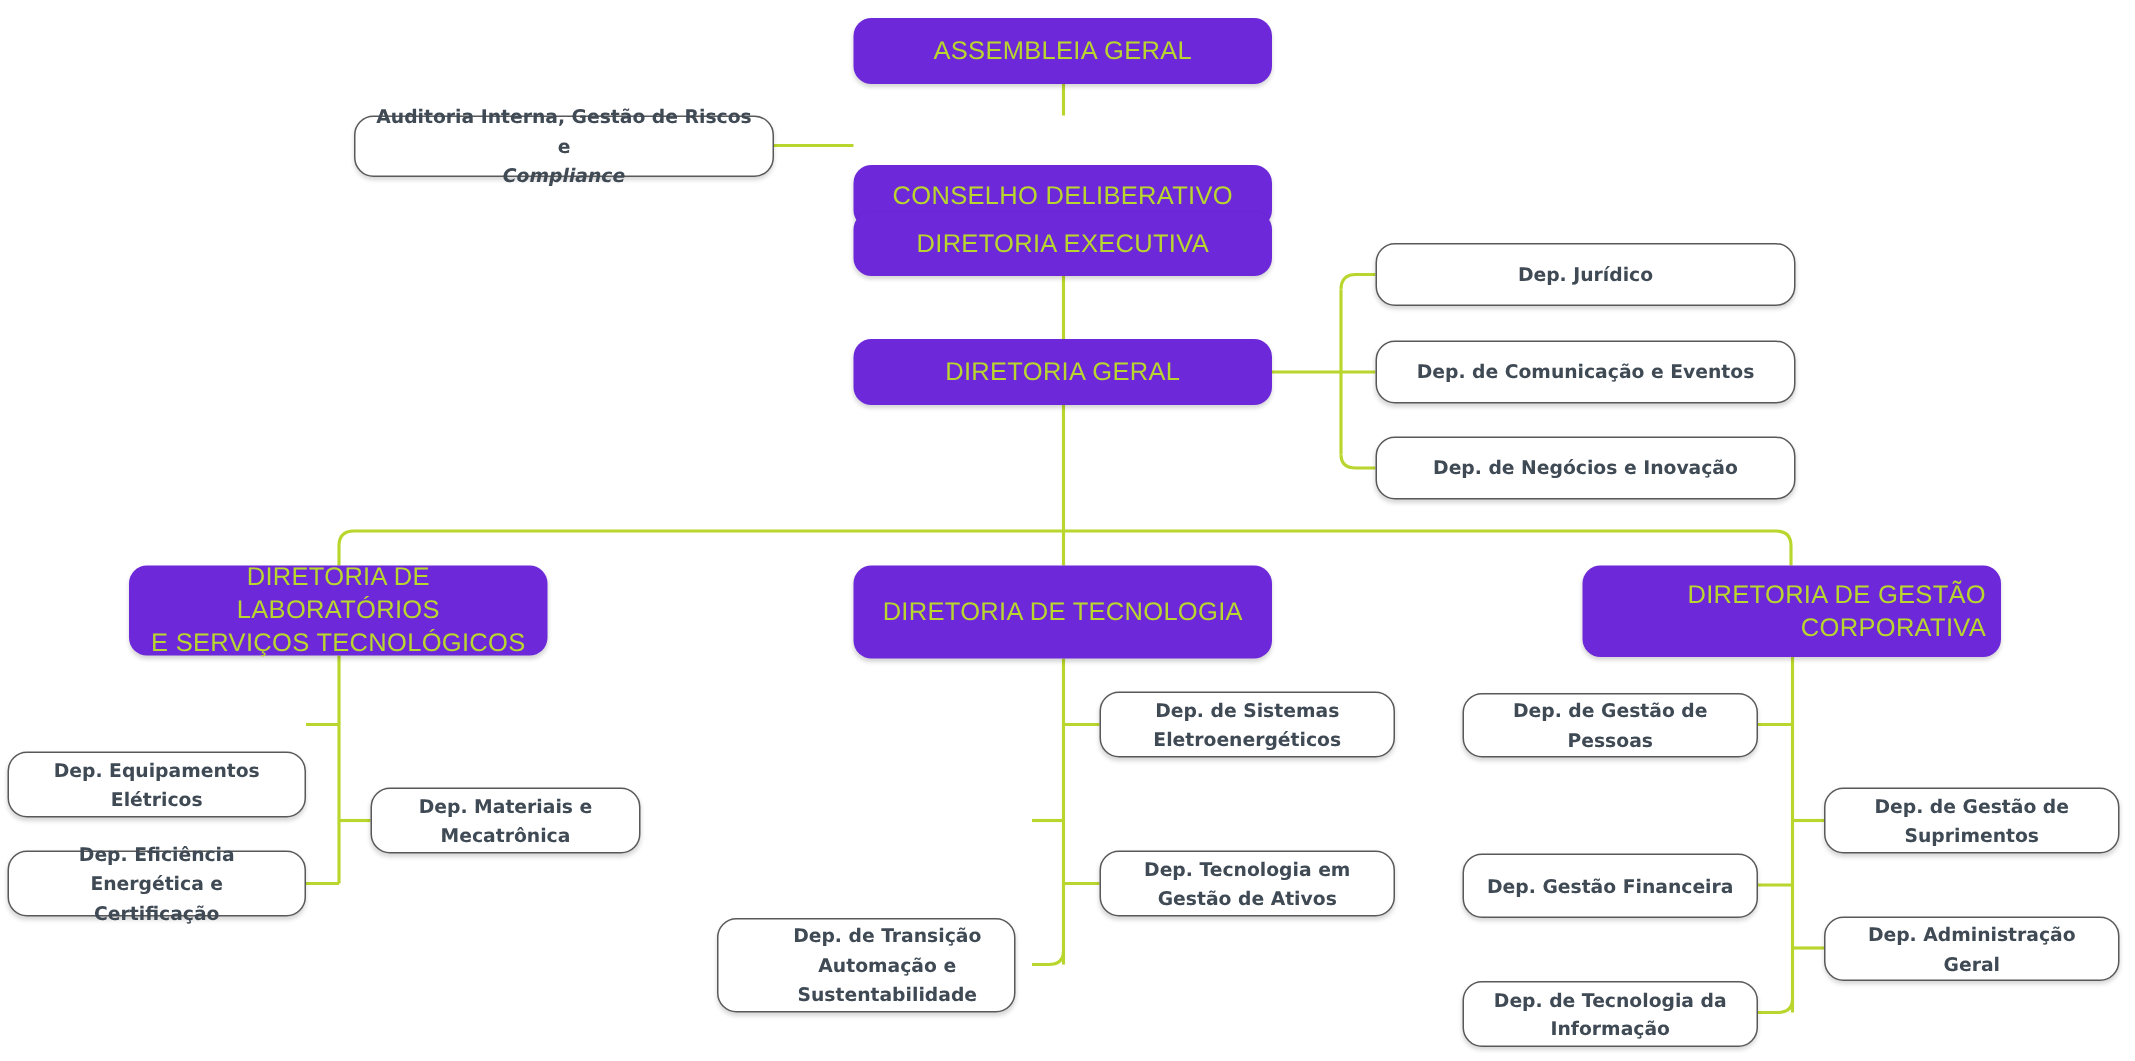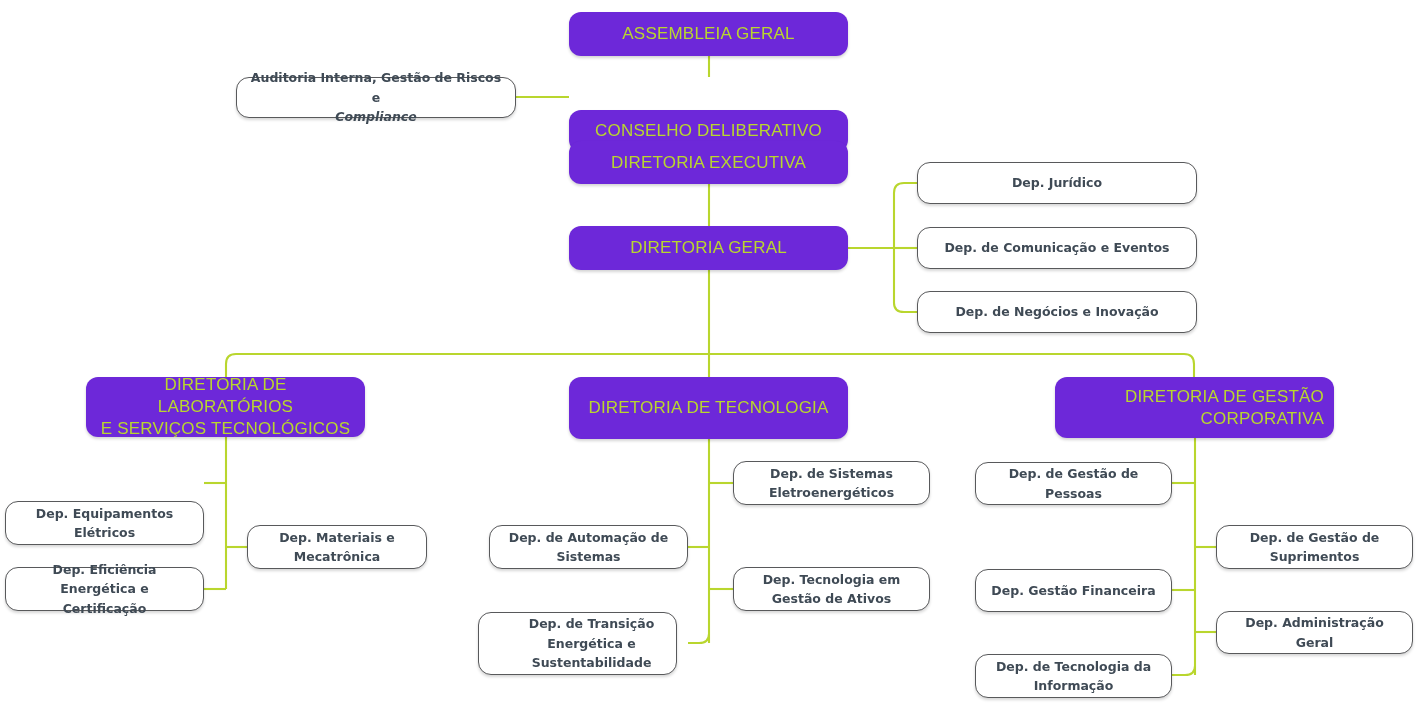--- a/index.html
+++ b/index.html
@@ -189,38 +189,32 @@
     </span>
   </div>
 
   <div class="node-light" style="left:733px; top:461px; width:197px; height:44px;">
     <span class="lbl">
       <span>Dep. de Sistemas</span><br>
       <span>Eletroenergéticos</span>
     </span>
   </div>
 
-  <div class="node-light" style="left:489px; top:525px; width:199px; height:44px;">
-    <span class="lbl">
-      <span>Dep. de Automação de</span><br>
-      <span>Sistemas</span>
-    </span>
-  </div>
 
   <div class="node-light" style="left:733px; top:567px; width:197px; height:44px;">
     <span class="lbl">
       <span>Dep. Tecnologia em</span><br>
       <span>Gestão de Ativos</span>
     </span>
   </div>
 
   <div class="node-light" style="left:478px; top:612px; width:199px; height:63px;padding-left:36px;">
     <span class="lbl">
       <span>Dep. de Transição</span><br>
-      <span>Energética e</span><br>
+      <span>Automação e</span><br>
       <span>Sustentabilidade</span>
     </span>
   </div>
 
   <div class="node-light" style="left:975px; top:462px; width:197px; height:43px;">
     <span class="lbl">Dep. de Gestão de Pessoas</span>
   </div>
 
   <div class="node-light" style="left:1216px; top:525px; width:197px; height:44px;">
     <span class="lbl">

